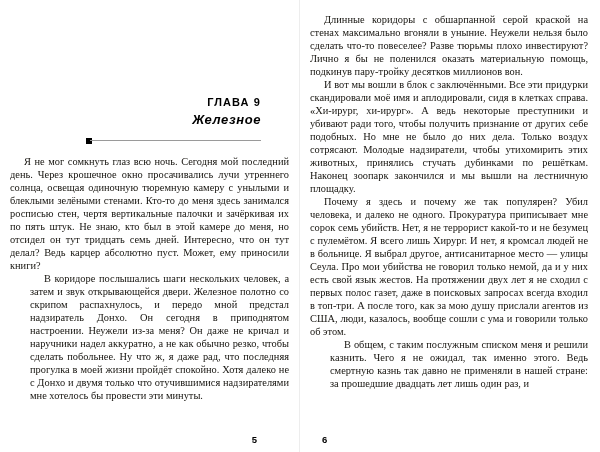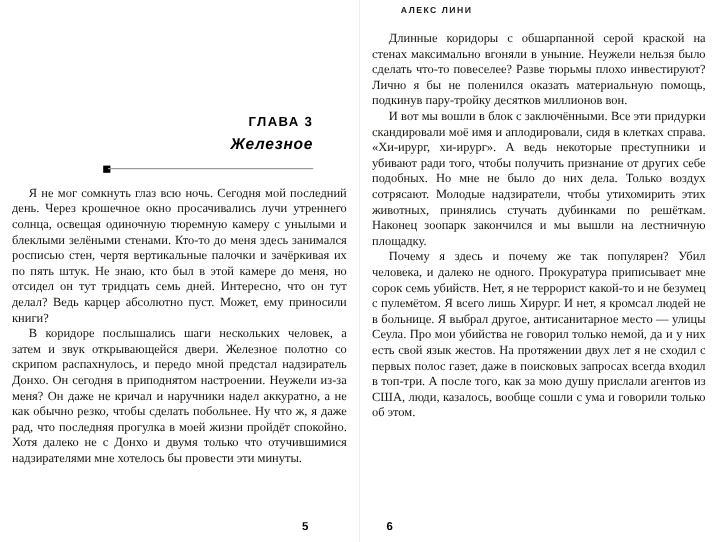--- a/index.html
+++ b/index.html
@@ -118,21 +118,21 @@
     -webkit-hyphens: auto;
     color: #16140f;
   }
   .page-left .body-text { margin-top: 11px; }
   .page-right .body-text { margin-top: 13px; }
 
   .body-text p {
     margin: 0;
     text-indent: 14px;
   }
-  .body-text p:last-child { text-align: justify; }
+  .body-text p:last-child { text-align: justify; margin-left: 20px; }
 
   
   .folio {
     position: absolute;
     bottom: 7px;
     font-family: "Liberation Sans", "DejaVu Sans", sans-serif;
     font-size: 9.5px;
     font-weight: 700;
     color: #000000;
   }
@@ -140,45 +140,45 @@
   .folio-right { left: 22px; }
 </style>
 </head>
 <body>
 
 <div id="spread">
 
   <div class="page page-left">
 
     <div class="chapter-block">
-      <div class="chapter-number">ГЛАВА 3</div>
+      <div class="chapter-number">ГЛАВА 9</div>
       <div class="chapter-title">Железное</div>
     </div>
 
     <div class="chapter-divider">
       <span class="sq"></span>
       <span class="rule"></span>
     </div>
 
     <div class="body-text">
       <p>Я не мог сомкнуть глаз всю ночь. Сегодня мой последний день. Через крошечное окно просачивались лучи утреннего солнца, освещая одиночную тюремную камеру с унылыми и блеклыми зелёными стенами. Кто-то до меня здесь занимался росписью стен, чертя вертикальные палочки и зачёркивая их по пять штук. Не знаю, кто был в этой камере до меня, но отсидел он тут тридцать семь дней. Интересно, что он тут делал? Ведь карцер абсолютно пуст. Может, ему приносили книги?</p>
       <p>В коридоре послышались шаги нескольких человек, а затем и звук открывающейся двери. Железное полотно со скрипом распахнулось, и передо мной предстал надзиратель Донхо. Он сегодня в приподнятом настроении. Неужели из-за меня? Он даже не кричал и наручники надел аккуратно, а не как обычно резко, чтобы сделать побольнее. Ну что ж, я даже рад, что последняя прогулка в моей жизни пройдёт спокойно. Хотя далеко не с Донхо и двумя только что отучившимися надзирателями мне хотелось бы провести эти минуты.</p>
     </div>
 
     <div class="folio folio-left">5</div>
   </div>
 
   <div class="gutter-rule"></div>
 
   <div class="page page-right">
 
-    <div class="running-header">АЛЕКС ЛИНИ</div>
 
     <div class="body-text">
       <p>Длинные коридоры с обшарпанной серой краской на стенах максимально вгоняли в уныние. Неужели нельзя было сделать что-то повеселее? Разве тюрьмы плохо инвестируют? Лично я бы не поленился оказать материальную помощь, подкинув пару-тройку десятков миллионов вон.</p>
       <p>И вот мы вошли в блок с заключёнными. Все эти придурки скандировали моё имя и аплодировали, сидя в клетках справа. «Хи-ирург, хи-ирург». А ведь некоторые преступники и убивают ради того, чтобы получить признание от других себе подобных. Но мне не было до них дела. Только воздух сотрясают. Молодые надзиратели, чтобы утихомирить этих животных, принялись стучать дубинками по решёткам. Наконец зоопарк закончился и мы вышли на лестничную площадку.</p>
       <p>Почему я здесь и почему же так популярен? Убил человека, и далеко не одного. Прокуратура приписывает мне сорок семь убийств. Нет, я не террорист какой-то и не безумец с пулемётом. Я всего лишь Хирург. И нет, я кромсал людей не в больнице. Я выбрал другое, антисанитарное место — улицы Сеула. Про мои убийства не говорил только немой, да и у них есть свой язык жестов. На протяжении двух лет я не сходил с первых полос газет, даже в поисковых запросах всегда входил в топ-три. А после того, как за мою душу прислали агентов из США, люди, казалось, вообще сошли с ума и говорили только об этом.</p>
+      <p>В общем, с таким послужным списком меня и решили казнить. Чего я не ожидал, так именно этого. Ведь смертную казнь так давно не применяли в нашей стране: за прошедшие двадцать лет лишь один раз, и</p>
     </div>
 
     <div class="folio folio-right">6</div>
   </div>
 
 </div>
 
 </body></html>

